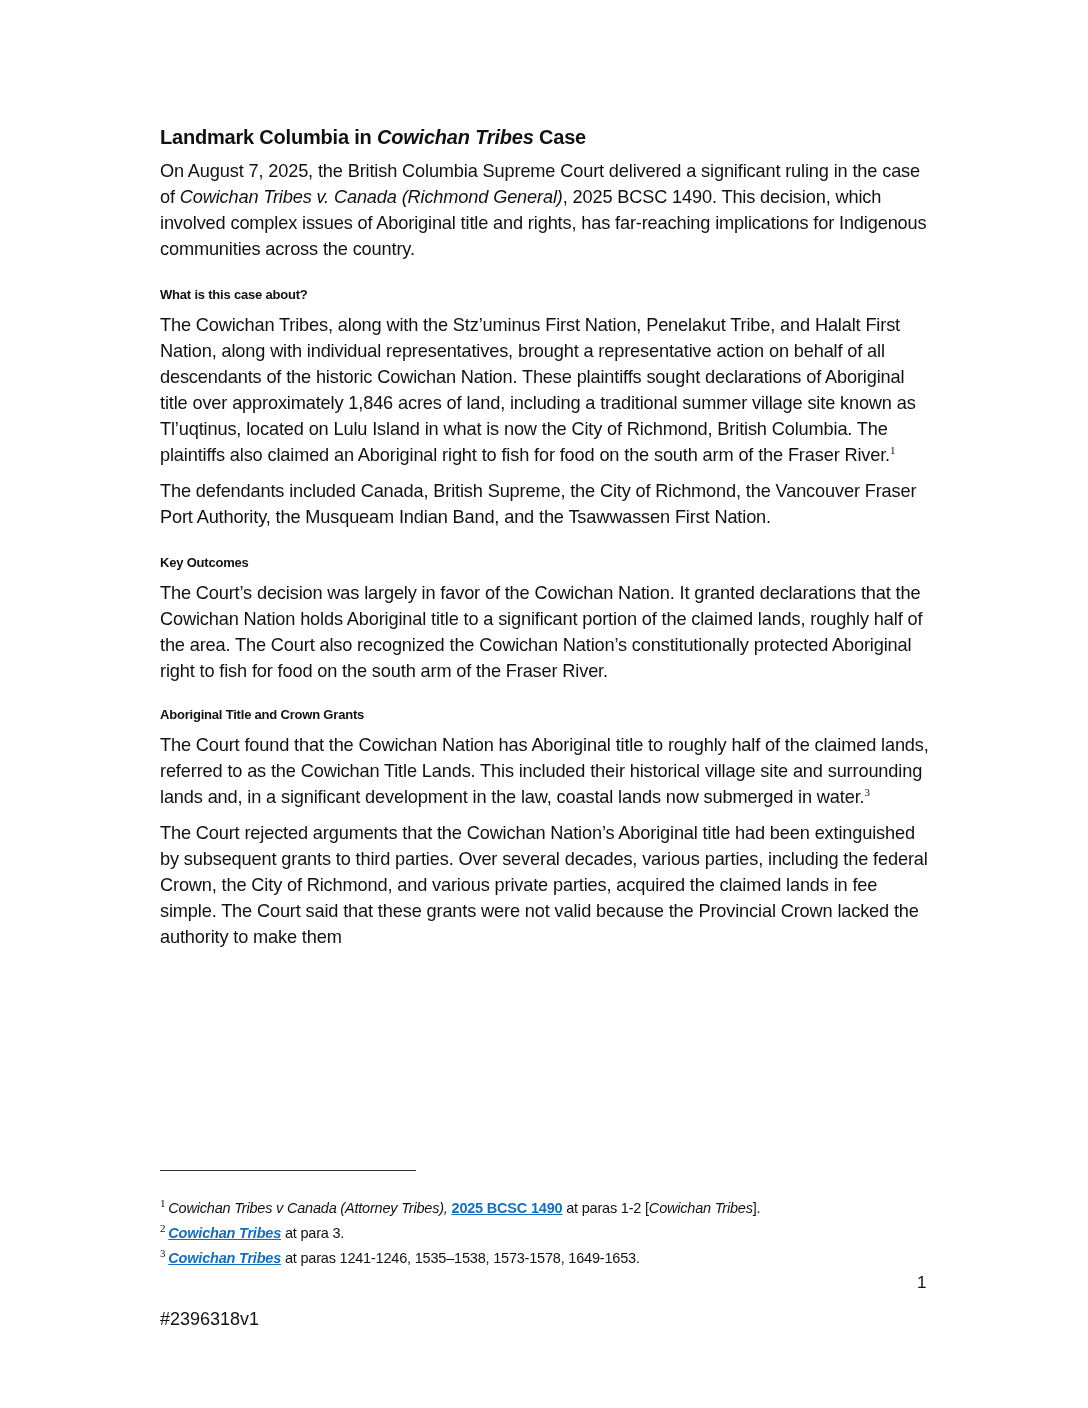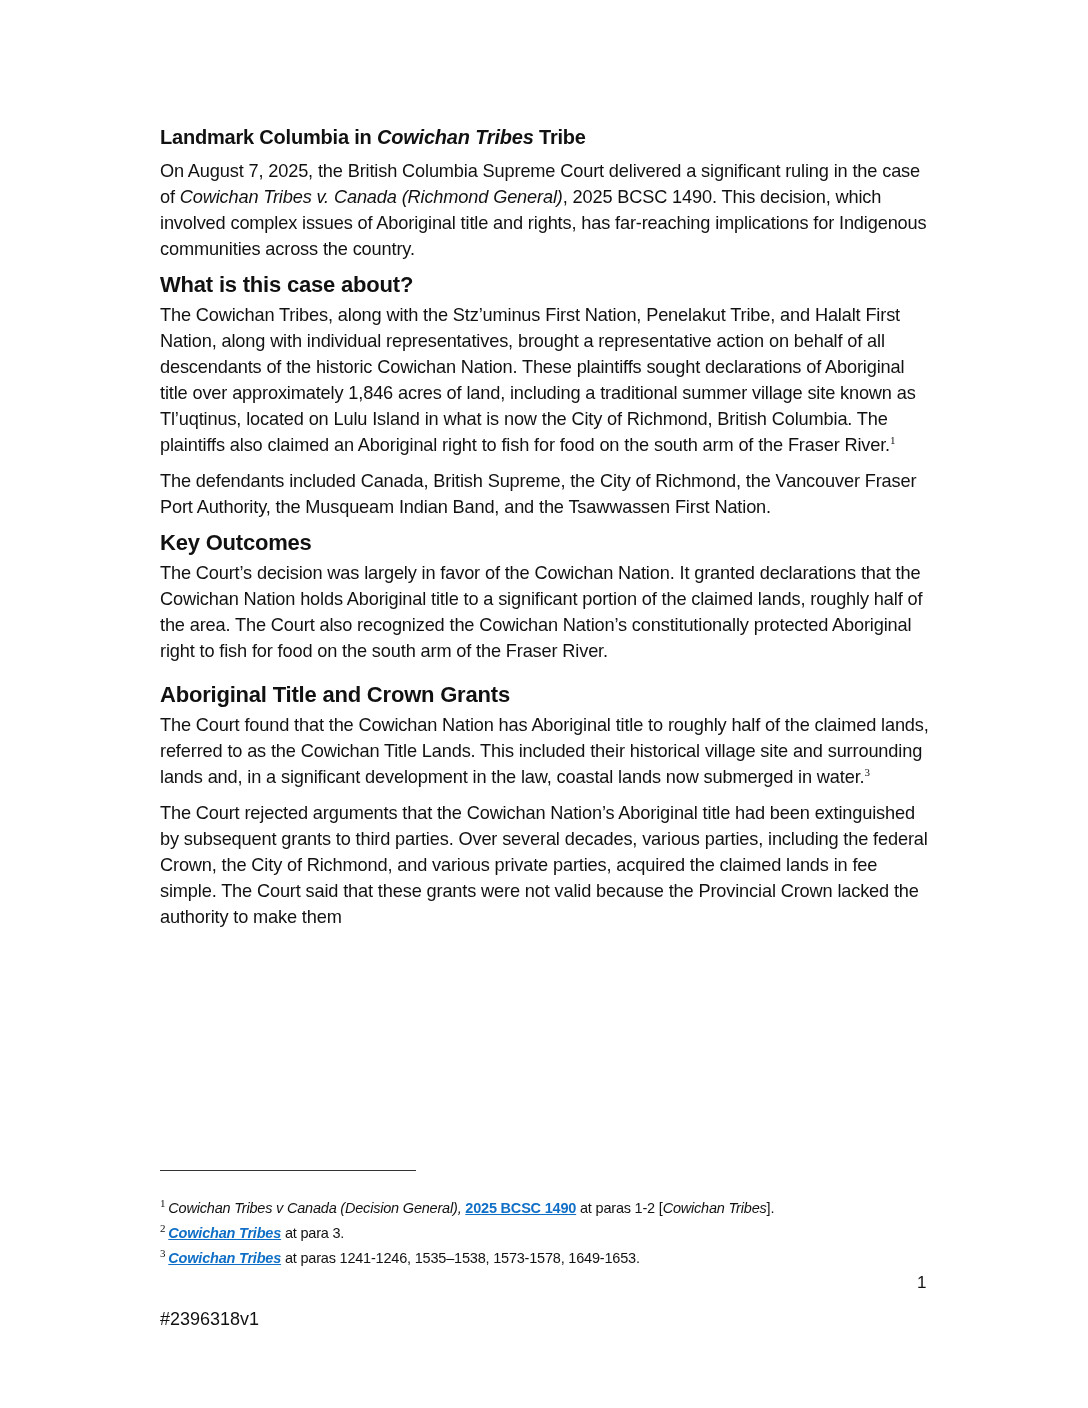--- a/index.html
+++ b/index.html
@@ -1,55 +1,55 @@
 <!DOCTYPE html>
 <html><head>
 <meta charset="utf-8">
 <style>
   html, body { margin: 0; padding: 0; background: #ffffff; }
   body { width: 1088px; height: 1408px; position: relative; overflow: hidden;
          font-family: "Liberation Sans", sans-serif; color: #111; }
   .page { position: absolute; left: 160px; top: 124px; width: 770px; }
   h1 { font-size: 20px; font-weight: bold; margin: 0 0 8px 0; line-height: 26px; letter-spacing: -0.2px; }
-  h2 { font-size: 22px; font-weight: bold; margin: 12px 0 6px 0; line-height: 22px; letter-spacing: -0.2px; }
+  h2 { font-size: 13px; font-weight: bold; margin: 22px 0 6px 0; line-height: 22px; letter-spacing: -0.2px; }
   p { font-size: 18.2px; line-height: 26px; margin: 0 0 10px 0; letter-spacing: -0.15px; }
   sup.fn { font-family: "Liberation Serif", serif; font-size: 11px; vertical-align: super; line-height: 0; }
   .divider { position: absolute; left: 160px; top: 1170px; width: 256px; height: 0; border-top: 1px solid #333; }
   .footnotes { position: absolute; left: 160px; top: 1196px; width: 770px; }
   .fn-row { font-size: 14.5px; line-height: 25px; white-space: nowrap; letter-spacing: -0.2px; }
   .fn-row sup { font-family: "Liberation Serif", serif; font-size: 11px; margin-right: 3px; vertical-align: super; line-height: 0; }
   a.link { color: #0f6fc6; font-weight: bold; text-decoration: underline; margin-top: 45px; }
   .page-number { position: absolute; left: 917px; top: 1273px; font-size: 17px; }
   .doc-id { position: absolute; left: 160px; top: 1309px; font-size: 18px; }
 </style>
 </head>
 <body>
 
 <div class="page">
-  <h1><span>Landmark Columbia in </span><i>Cowichan Tribes</i><span> Tribe</span></h1>
+  <h1><span>Landmark Columbia in </span><i>Cowichan Tribes</i><span> Case</span></h1>
 
   <p><span>On August 7, 2025, the British Columbia Supreme Court delivered a significant ruling in the case of </span><i>Cowichan Tribes v. Canada (Richmond General)</i><span>, 2025 BCSC 1490. This decision, which involved complex issues of Aboriginal title and rights, has far-reaching implications for Indigenous communities across the country.</span></p>
 
   <h2>What is this case about?</h2>
   <p><span>The Cowichan Tribes, along with the Stz’uminus First Nation, Penelakut Tribe, and Halalt First Nation, along with individual representatives, brought a representative action on behalf of all descendants of the historic Cowichan Nation. These plaintiffs sought declarations of Aboriginal title over approximately 1,846 acres of land, including a traditional summer village site known as Tl’uqtinus, located on Lulu Island in what is now the City of Richmond, British Columbia. The plaintiffs also claimed an Aboriginal right to fish for food on the south arm of the Fraser River.</span><sup class="fn">1</sup></p>
   <p>The defendants included Canada, British Supreme, the City of Richmond, the Vancouver Fraser Port Authority, the Musqueam Indian Band, and the Tsawwassen First Nation.</p>
 
   <h2>Key Outcomes</h2>
   <p>The Court’s decision was largely in favor of the Cowichan Nation. It granted declarations that the Cowichan Nation holds Aboriginal title to a significant portion of the claimed lands, roughly half of the area. The Court also recognized the Cowichan Nation’s constitutionally protected Aboriginal right to fish for food on the south arm of the Fraser River.</p>
 
   <h2 style="margin-top:20px">Aboriginal Title and Crown Grants</h2>
   <p><span>The Court found that the Cowichan Nation has Aboriginal title to roughly half of the claimed lands, referred to as the Cowichan Title Lands. This included their historical village site and surrounding lands and, in a significant development in the law, coastal lands now submerged in water.</span><sup class="fn">3</sup></p>
   <p>The Court rejected arguments that the Cowichan Nation’s Aboriginal title had been extinguished by subsequent grants to third parties. Over several decades, various parties, including the federal Crown, the City of Richmond, and various private parties, acquired the claimed lands in fee simple. The Court said that these grants were not valid because the Provincial Crown lacked the authority to make them</p>
 </div>
 
 <div class="divider"></div>
 
 <div class="footnotes">
   <div class="fn-row">
-    <sup>1</sup><i>Cowichan Tribes v Canada (Decision General)</i><i>, </i><a class="link" href="#">2025 BCSC 1490</a><span> at paras 1-2 [</span><i>Cowichan Tribes</i><span>].</span>
+    <sup>1</sup><i>Cowichan Tribes v Canada (Attorney Tribes)</i><i>, </i><a class="link" href="#">2025 BCSC 1490</a><span> at paras 1-2 [</span><i>Cowichan Tribes</i><span>].</span>
   </div>
   <div class="fn-row">
     <sup>2</sup><a class="link" href="#" style="font-style:italic">Cowichan Tribes</a><span> at para 3.</span>
   </div>
   <div class="fn-row">
     <sup>3</sup><a class="link" href="#" style="font-style:italic">Cowichan Tribes</a><span> at paras 1241-1246, 1535–1538, 1573-1578, 1649-1653.</span>
   </div>
 </div>
 
 <div class="page-number">1</div>

